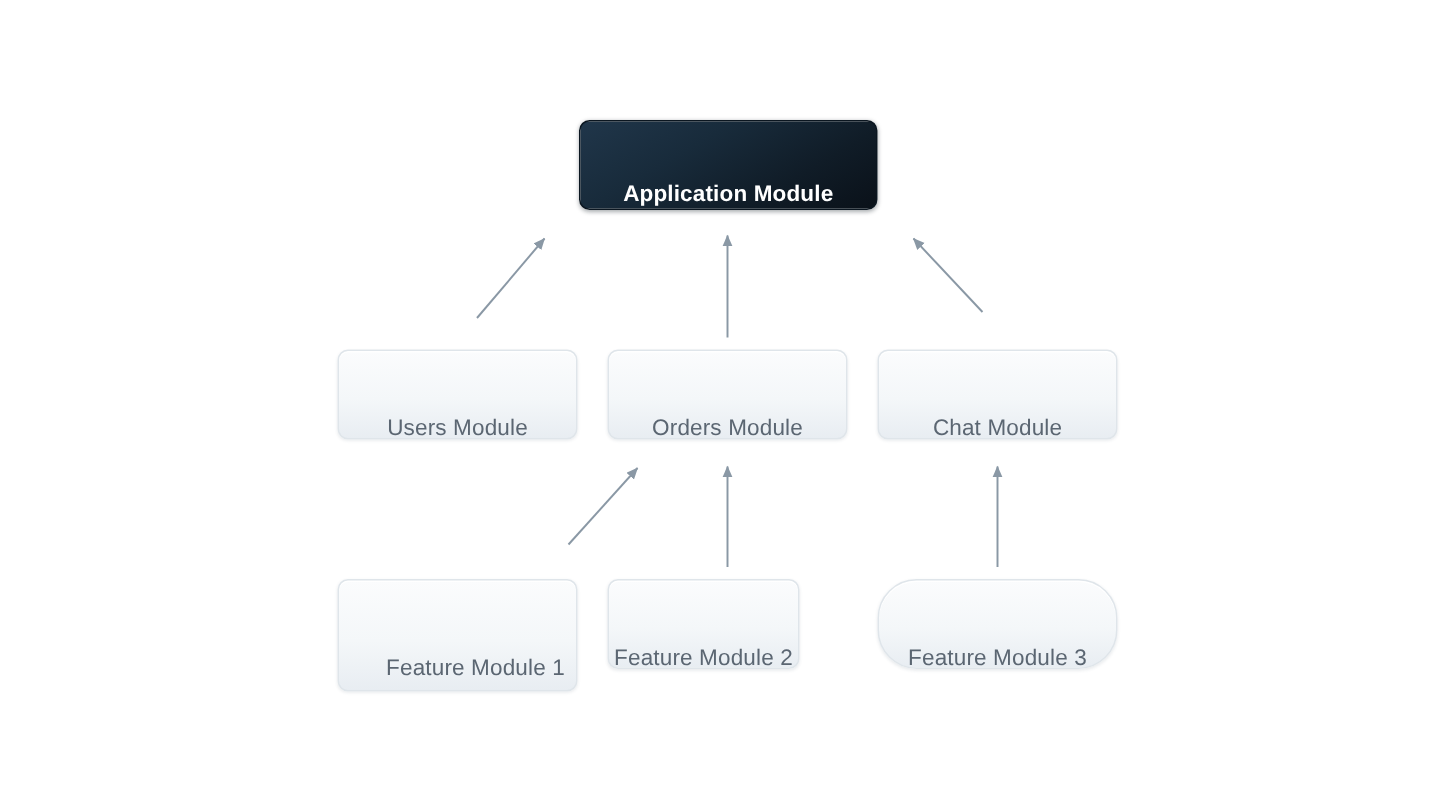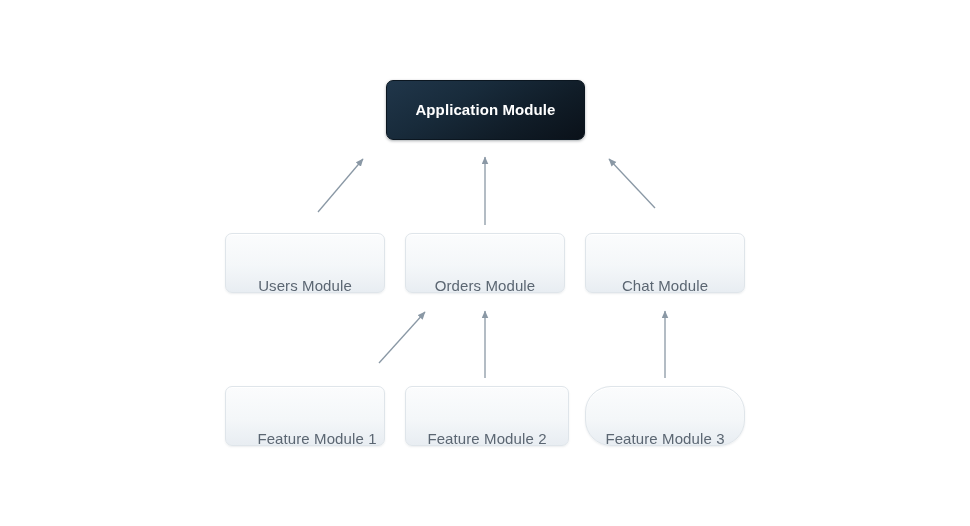--- a/index.html
+++ b/index.html
@@ -41,20 +41,21 @@
     display: block;
     line-height: 1.2;
     white-space: nowrap;
   }
 
   
   .node.root {
     background: linear-gradient(150deg, #20364a 0%, #182b3b 35%, #101c27 70%, #0a1119 100%);
     border: 1px solid #0b1620;
     box-shadow: 0 1px 3px rgba(10, 20, 30, 0.35);
+    align-items: flex-end;
   }
   .node.root .node-label {
     color: #ffffff;
     font-size: 15px;
     font-weight: 600;
     letter-spacing: 0.1px;
   }
 
   
   .node.module {
@@ -98,23 +99,23 @@
   <div class="node module" style="left: 225px; top: 233px; width: 160px; height: 60px;">
     <span class="node-label">Users Module</span>
   </div>
   <div class="node module" style="left: 585px; top: 233px; width: 160px; height: 60px;">
     <span class="node-label">Chat Module</span>
   </div>
   <div class="node module" style="left: 405px; top: 233px; width: 160px; height: 60px;">
     <span class="node-label">Orders Module</span>
   </div>
 
-  <div class="node module" style="left: 225px; top: 386px; width: 160px; height: 60px; padding-left: 24px;">
+  <div class="node module" style="left: 225px; top: 386px; width: 160px; height: 75px; padding-left: 24px;">
     <span class="node-label">Feature Module 1</span>
   </div>
-  <div class="node module" style="left: 405px; top: 386px; width: 164px; height: 60px;">
+  <div class="node module" style="left: 405px; top: 386px; width: 128px; height: 60px;">
     <span class="node-label">Feature Module 2</span>
   </div>
   <div class="node module" style="left: 585px; top: 386px; width: 160px; height: 60px; border-radius: 26px;">
     <span class="node-label">Feature Module 3</span>
   </div>
 
 </div>
 
 </body></html>

